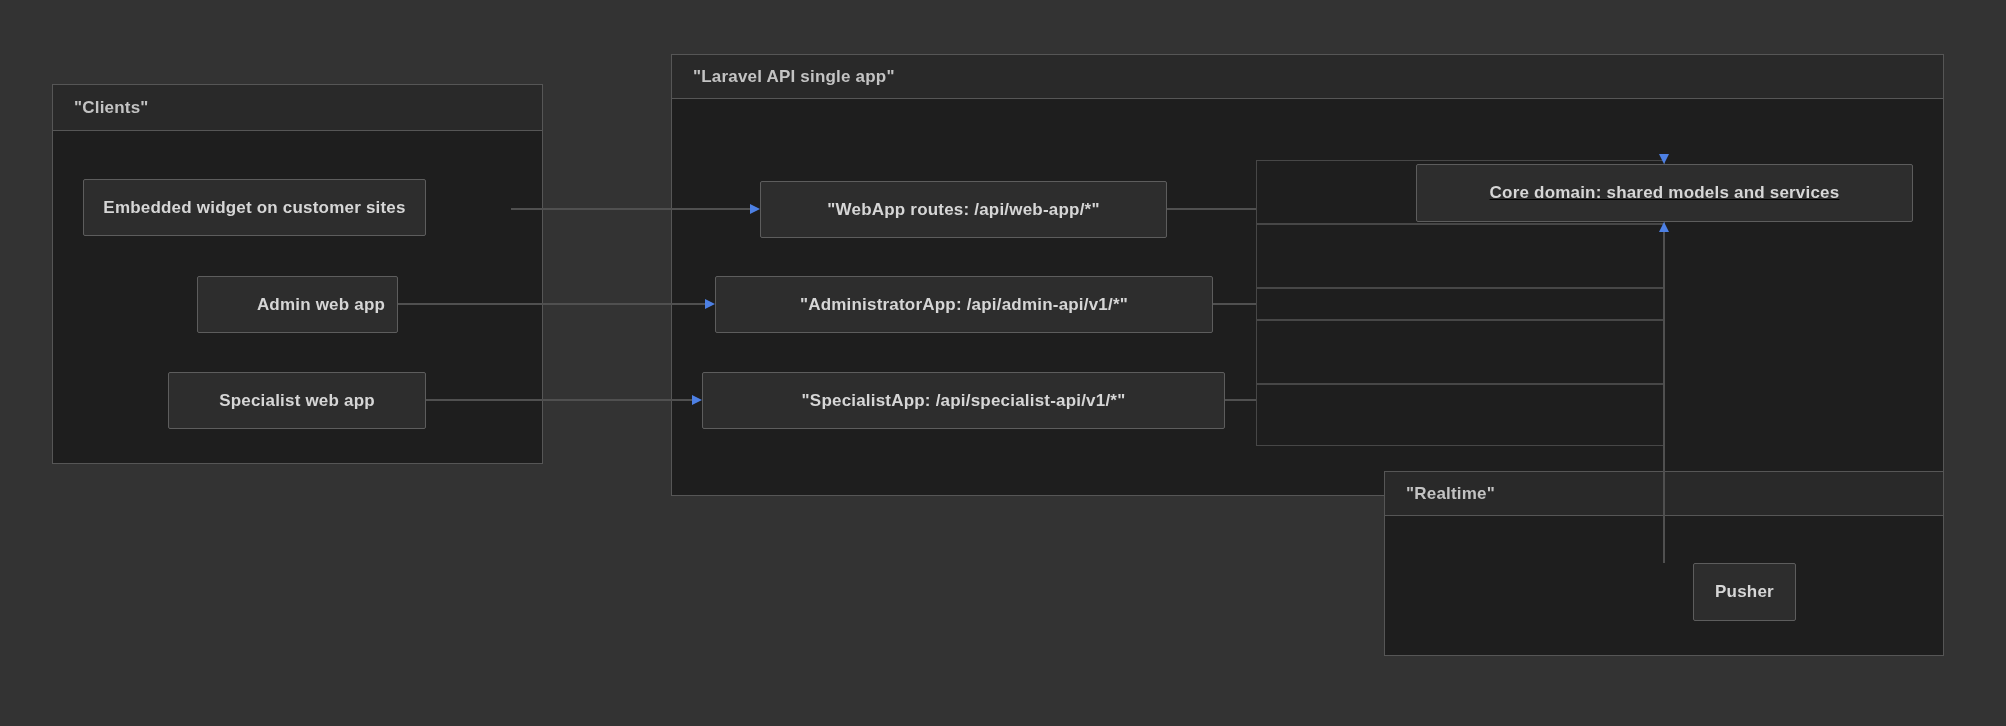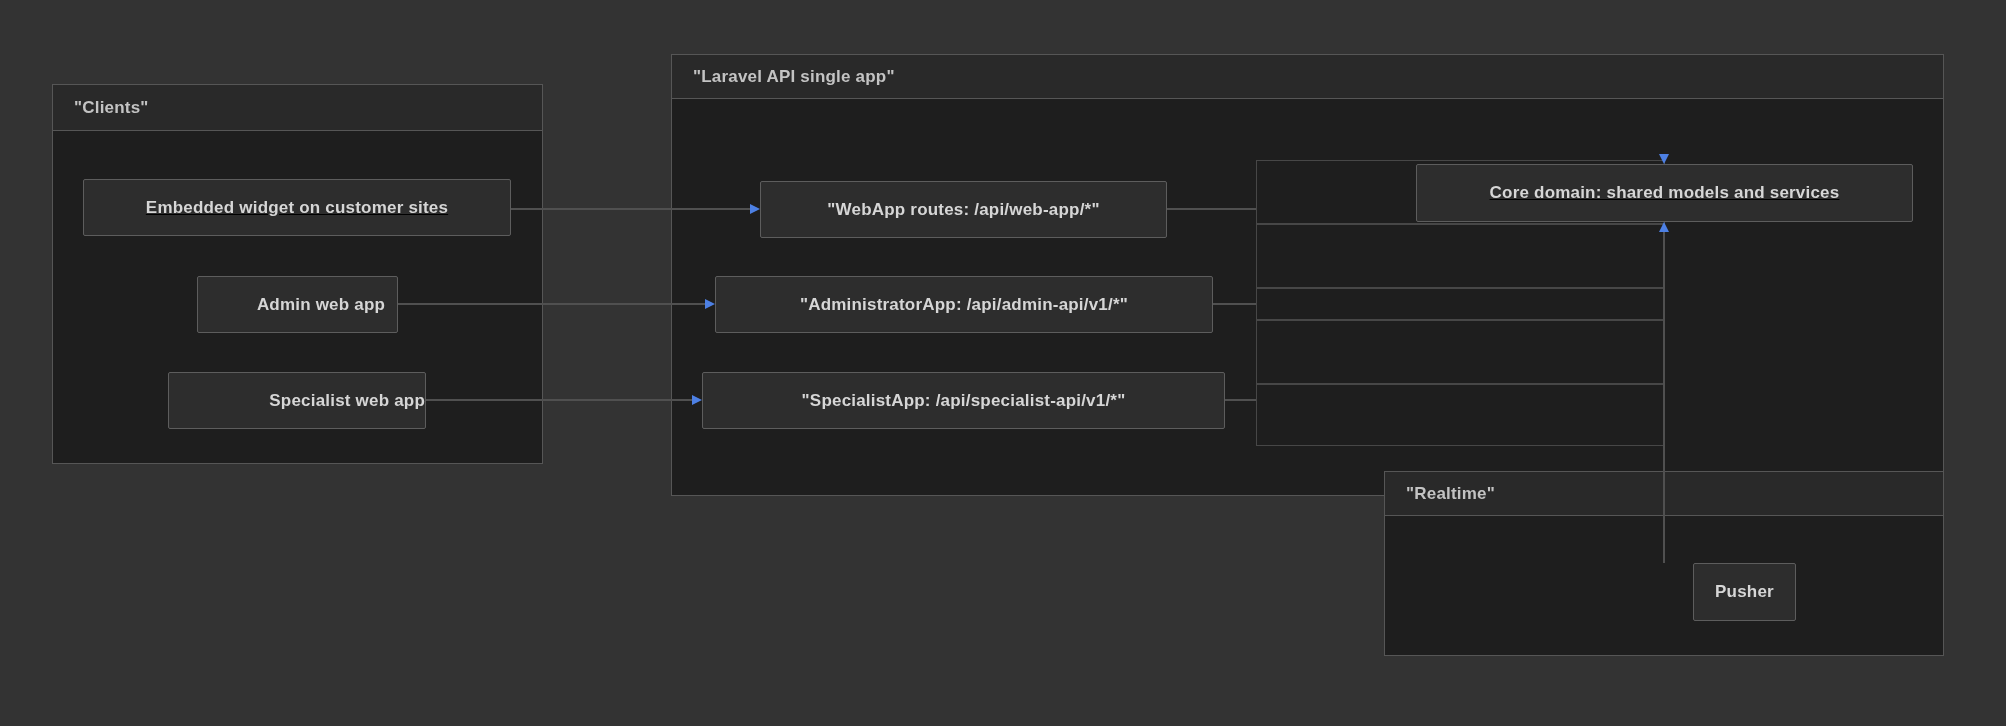--- a/index.html
+++ b/index.html
@@ -49,27 +49,27 @@
     <div class="edge-h" style="left: 426px; top: 399.25px; width: 266px;"></div>
     <div class="edge-h" style="left: 1167px; top: 208.25px; width: 89px;"></div>
     <div class="edge-h" style="left: 1213px; top: 303.25px; width: 43px;"></div>
     <div class="edge-h" style="left: 1225px; top: 399.25px; width: 31px;"></div>
     <div class="edge-v" style="left: 1663.25px; top: 231px; height: 332px;"></div>
     <div class="arrow arrow-right" style="left: 750px; top: 204px;"></div>
     <div class="arrow arrow-right" style="left: 705px; top: 299px;"></div>
     <div class="arrow arrow-right" style="left: 692px; top: 395px;"></div>
     <div class="arrow arrow-down" style="left: 1659px; top: 154px;"></div>
     <div class="arrow arrow-up" style="left: 1659px; top: 222px;"></div>
-    <div class="node" style="left: 83px; top: 179px; width: 428px; height: 57px; text-decoration: underline;">
+    <div class="node" style="left: 83px; top: 179px; width: 343px; height: 57px;">
       <span>Embedded widget on customer sites</span>
     </div>
     <div class="node" style="left: 197px; top: 276px; width: 201px; height: 57px; padding-left: 47px;">
       <span>Admin web app</span>
     </div>
-    <div class="node" style="left: 168px; top: 372px; width: 258px; height: 57px; justify-content: flex-end;">
+    <div class="node" style="left: 168px; top: 372px; width: 258px; height: 57px;">
       <span>Specialist web app</span>
     </div>
     <div class="node" style="left: 760px; top: 181px; width: 407px; height: 57px;">
       <span>"WebApp routes: /api/web-app/*"</span>
     </div>
     <div class="node" style="left: 715px; top: 276px; width: 498px; height: 57px;">
       <span>"AdministratorApp: /api/admin-api/v1/*"</span>
     </div>
     <div class="node" style="left: 702px; top: 372px; width: 523px; height: 57px;">
       <span>"SpecialistApp: /api/specialist-api/v1/*"</span>

